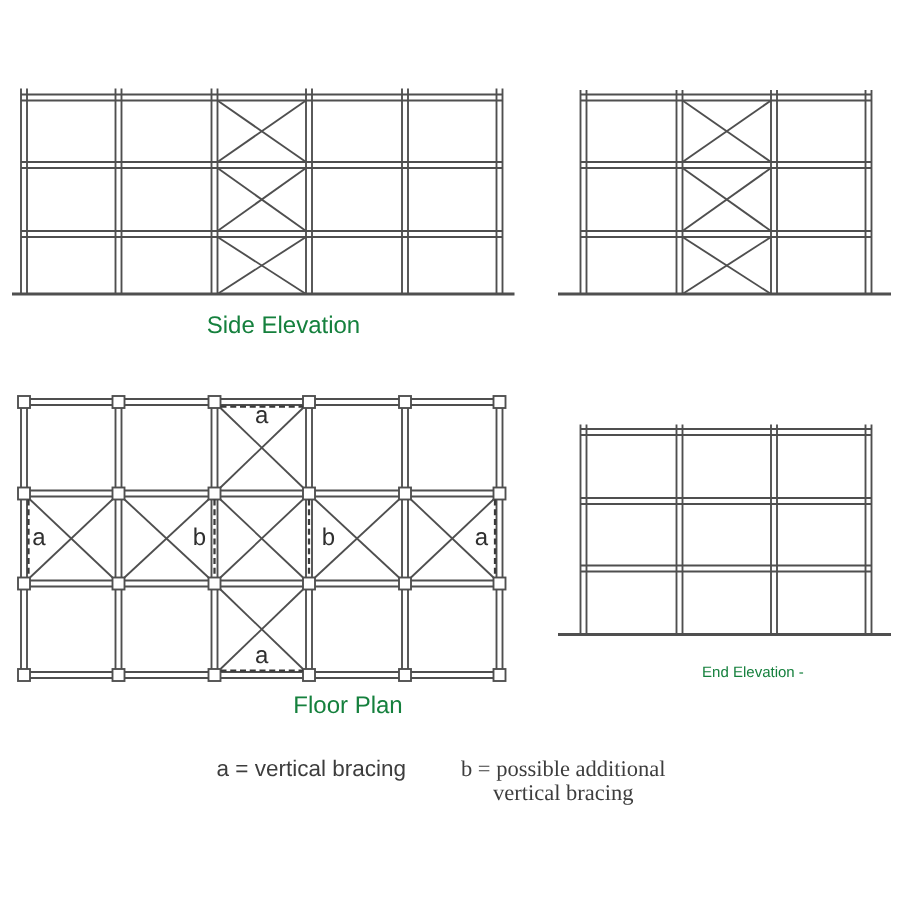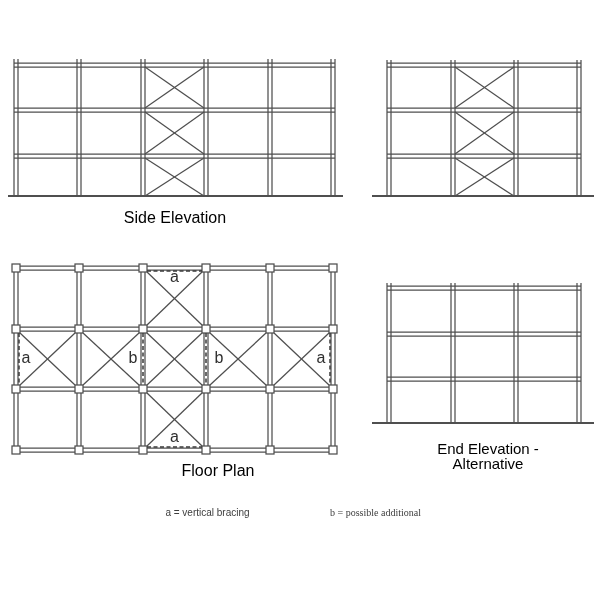--- a/index.html
+++ b/index.html
@@ -2,27 +2,27 @@
 <html><head>
 <meta charset="utf-8">
 <style>
   html,body{margin:0;padding:0;background:#ffffff;}
   .canvas{
     position:relative;width:600px;height:600px;background:#ffffff;overflow:hidden;
     font-family:"Liberation Sans","DejaVu Sans",sans-serif;
   }
   .drawing{position:absolute;left:0;top:0;}
   .caption{
-    position:absolute;text-align:center;color:#000000;
-    font-size:16px;line-height:17px;
+    position:absolute;text-align:center;color:#15803d;
+    font-size:16px;line-height:17px;margin-left:14px;
   }
-  .caption.small{font-size:15px;line-height:15px;}
+  .caption.small{font-size:10px;line-height:15px;}
   .legend-item{
     position:absolute;text-align:center;color:#3d3d3d;
-    font-size:10px;line-height:16px;
+    font-size:15px;line-height:16px;
   }
 </style>
 </head>
 <body>
 
 <div class="canvas">
 
   <svg id="drawing" class="drawing" width="600" height="600">
       <g>
         <line x1="8" y1="196" x2="343" y2="196" stroke="#4f4f4f" stroke-width="1.9" fill="none"></line>
@@ -165,22 +165,22 @@
       </g>
     </svg>
 
   <div class="caption" style="left:0;top:209px;width:350px;">Side Elevation</div>
 
 
   <div class="caption" style="left:0;top:462px;width:350px;padding-left:43px;">Floor Plan</div>
 
   <div class="caption small" style="left:390px;top:441px;width:196px;">
     <div>End Elevation -</div>
-    <div>Alternative</div>
   </div>
 
   <div class="legend-item" style="left:110px;top:505px;width:195px;">a = vertical bracing</div>
 
   <div class="legend-item" style="left:288px;top:505px;width:175px;font-family:Liberation Serif, serif;">
     <div>b = possible additional</div>
+    <div>vertical bracing</div>
   </div>
 
 </div>
 
 </body></html>

